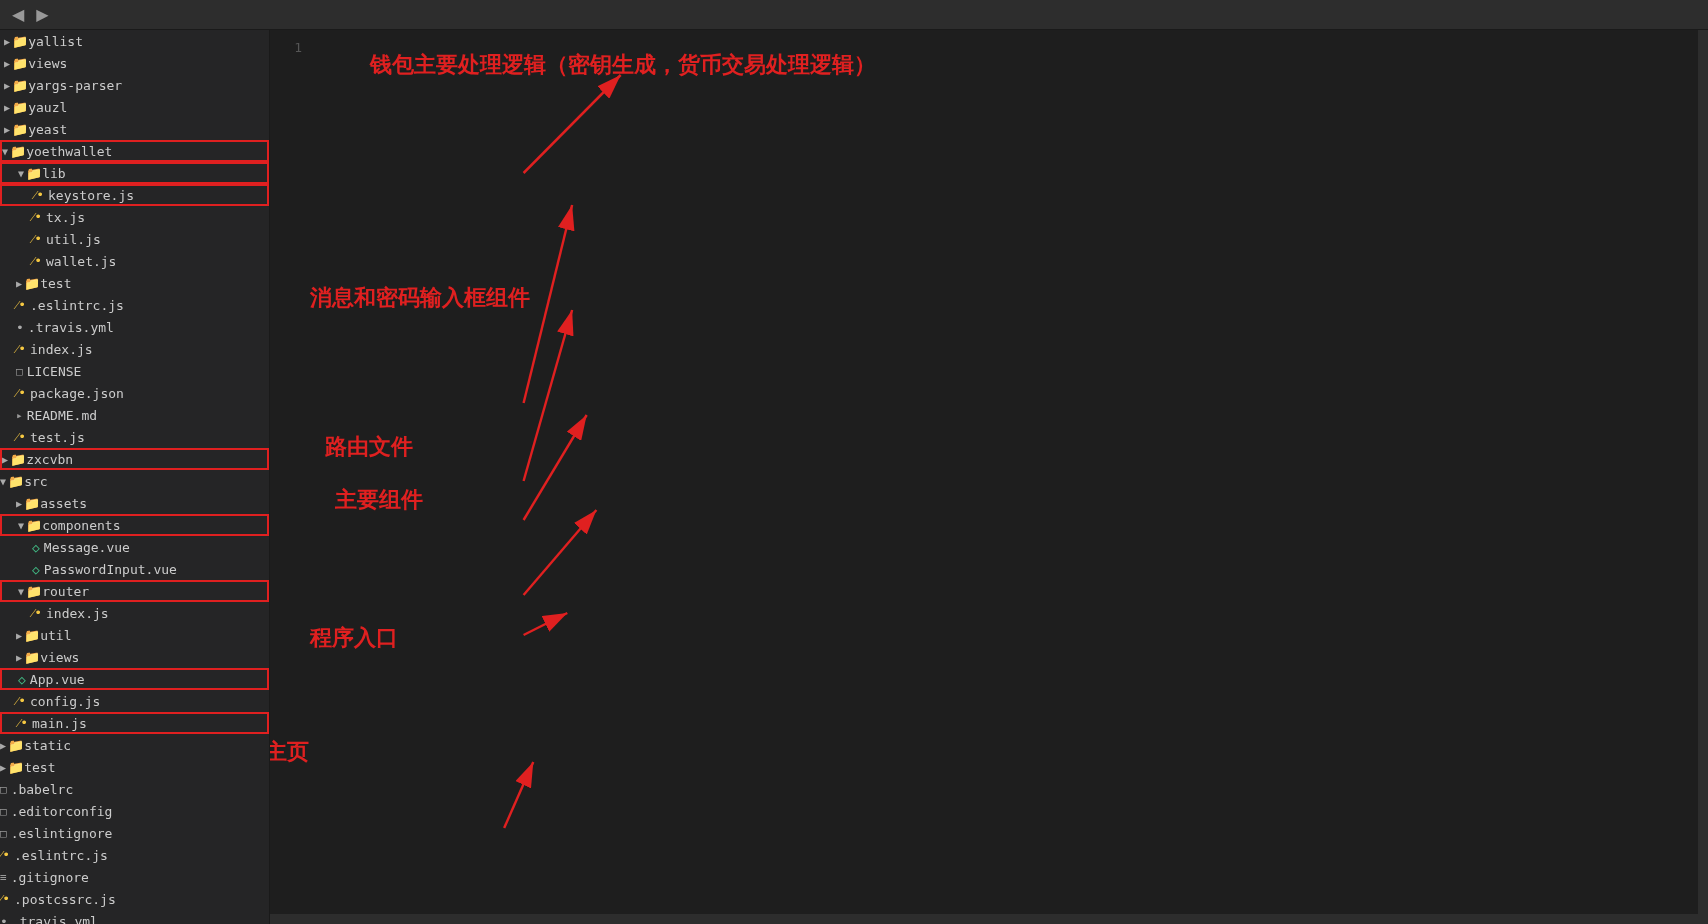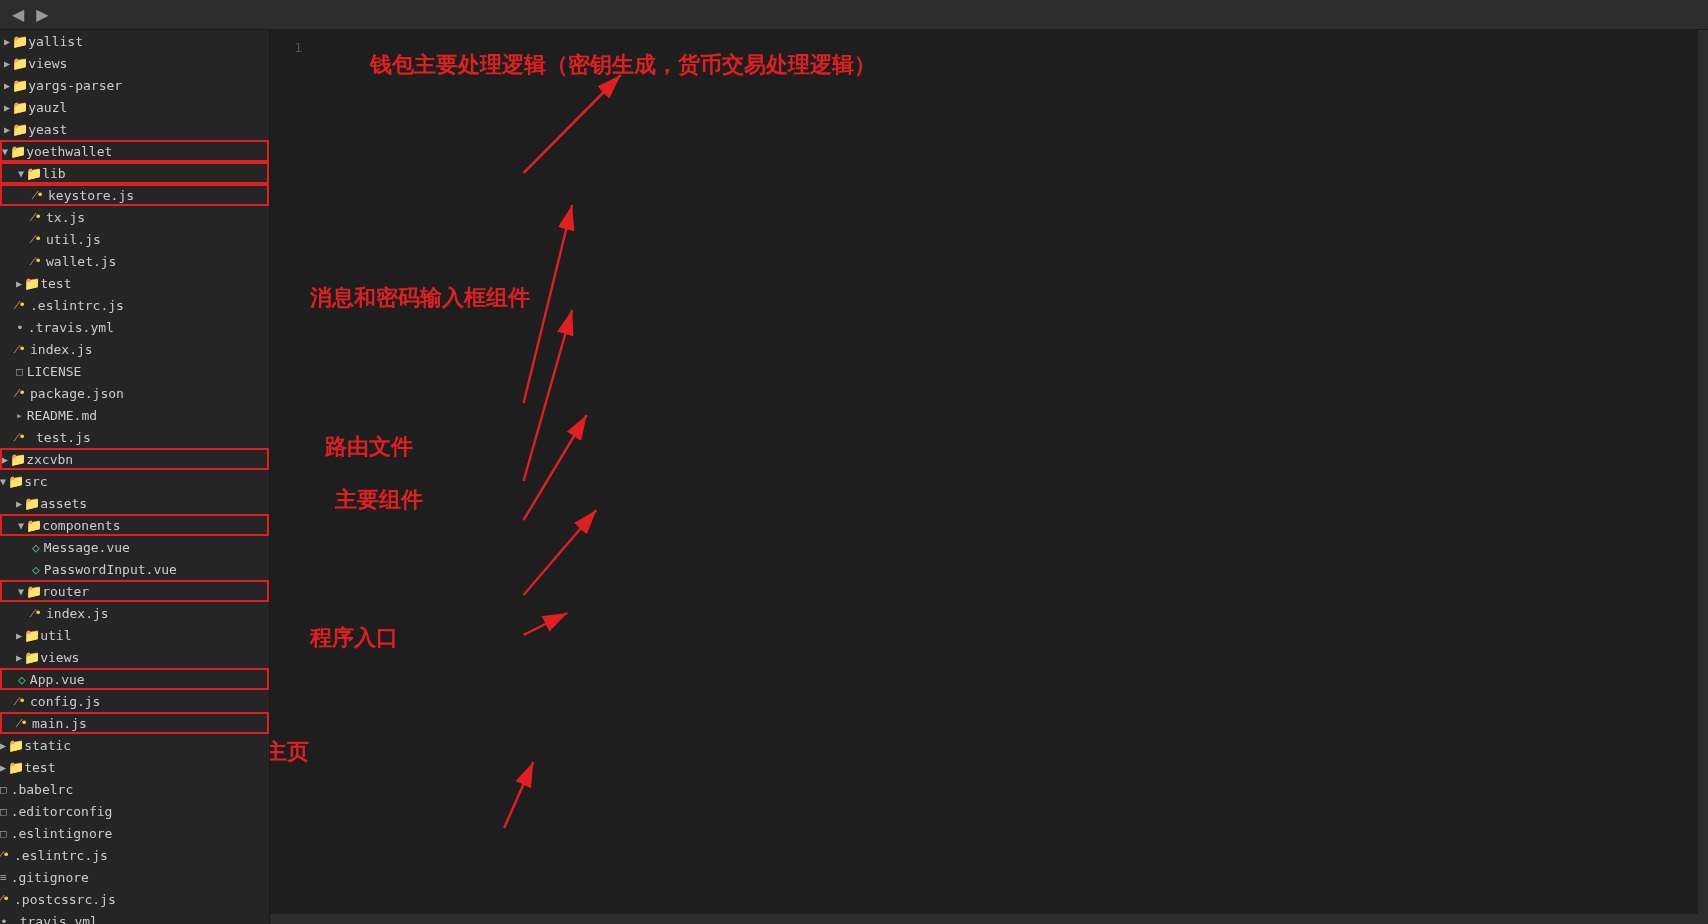--- a/index.html
+++ b/index.html
@@ -276,21 +276,21 @@
 
     <div class="tree-item">
       <span class="indent" style="width:16px"></span>
       <span class="file-icon">▸</span>
       <span style="margin-left:4px">README.md</span>
     </div>
 
     <div class="tree-item">
       <span class="indent" style="width:16px"></span>
       <span class="js-icon">⁄•</span>
-      <span style="margin-left:10px">test.js</span>
+      <span style="margin-left:4px">test.js</span>
     </div>
 
     <div class="tree-item highlighted">
       <span class="indent" style="width:0px"></span>
       <span class="arrow">▶</span>
       <span class="folder-icon">📁</span>
       <span>zxcvbn</span>
     </div>
 
     <div class="tree-item">

